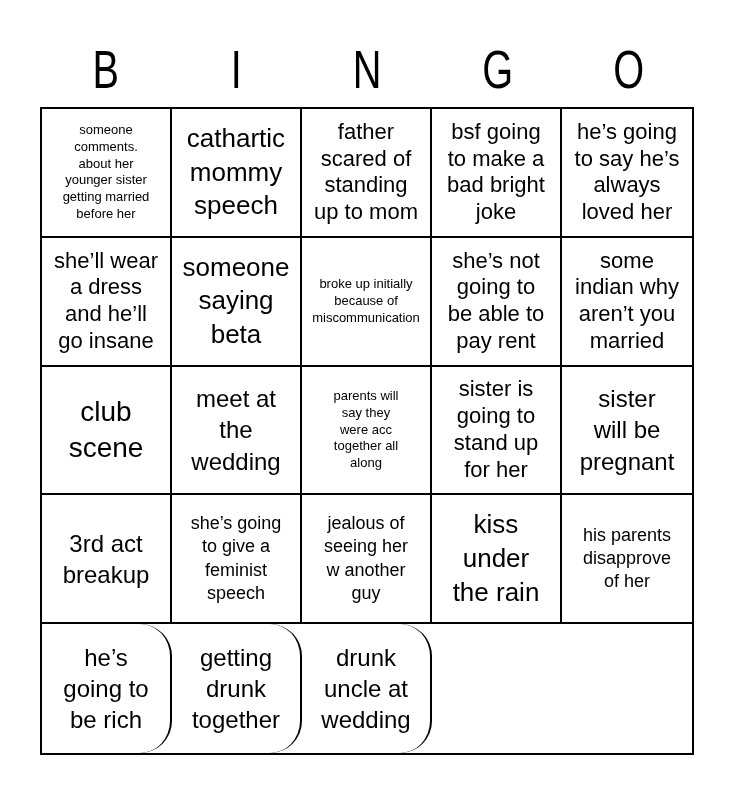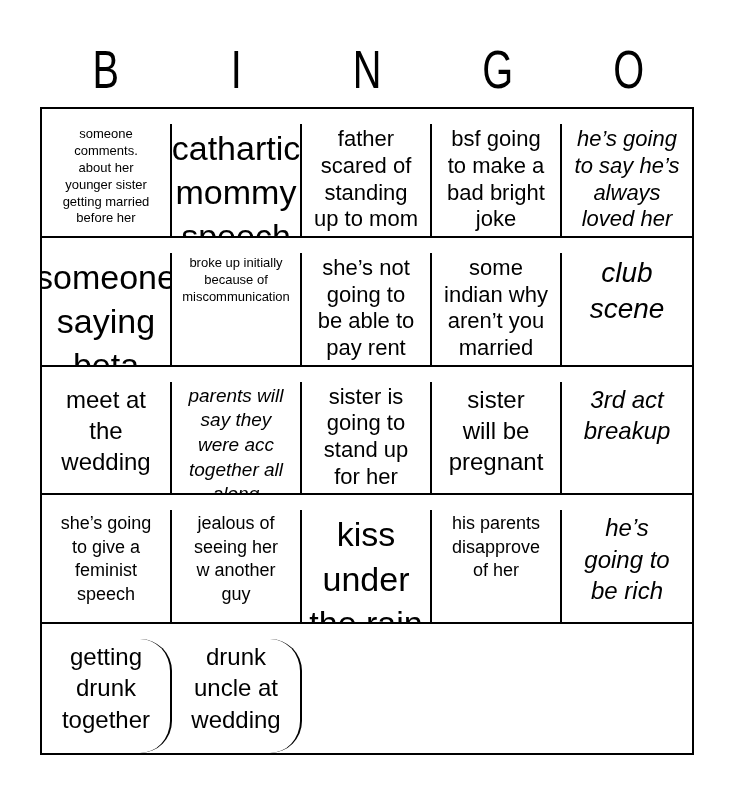--- a/index.html
+++ b/index.html
@@ -47,40 +47,40 @@
     display: grid;
     grid-template-columns: repeat(5, 1fr);
     grid-template-rows: repeat(5, 1fr);
     background: #ffffff;
   }
   .cell {
     box-sizing: border-box;
     border-right: 2px solid #000000;
     border-bottom: 2px solid #000000;
     display: flex;
+    align-items: center;
     justify-content: center;
     text-align: center;
     padding: 2px 3px;
     overflow: hidden;
     background: #ffffff;
-    margin-top: 15px;
-  }
-  .cell:nth-child(5n) { border-right: none; font-style: italic; }
+  }
+  .cell:nth-child(5n) { border-right: none; }
   .cell:nth-child(n+21) { border-bottom: none; border-radius: 32px; }
   .cell-text {
     white-space: pre-line;
     line-height: 1.3;
     color: #000000;
   }
   .cell-text[data-size="xs"]   { font-size: 13px; }
-  .cell-text[data-size="sm"]   { font-size: 19px; font-style: italic; }
+  .cell-text[data-size="sm"]   { font-size: 13px; }
   .cell-text[data-size="md"]   { font-size: 18px; }
   .cell-text[data-size="lg"]   { font-size: 22px; line-height: 1.22; }
   .cell-text[data-size="xl"]   { font-size: 24px; }
-  .cell-text[data-size="xxl"]  { font-size: 34px; }
+  .cell-text[data-size="xxl"]  { font-size: 26px; }
   .cell-text[data-size="huge"] { font-size: 28px; line-height: 1.28; }
 </style>
 </head>
 <body>
 
 <div class="page">
 
   <div class="bingo-title">
     <span class="letter">B</span>
     <span class="letter">I</span>
@@ -117,20 +117,26 @@
 joke</span>
       </div>
     <div class="cell">
         <span class="cell-text" data-size="lg">he’s going
 to say he’s
 always
 loved her</span>
       </div>
 
     <div class="cell">
+        <span class="cell-text" data-size="lg">she’ll wear
+a dress
+and he’ll
+go insane</span>
+      </div>
+    <div class="cell">
         <span class="cell-text" data-size="xxl">someone
 saying
 beta</span>
       </div>
     <div class="cell">
         <span class="cell-text" data-size="xs">broke up initially
 because of
 miscommunication</span>
       </div>
     <div class="cell">

